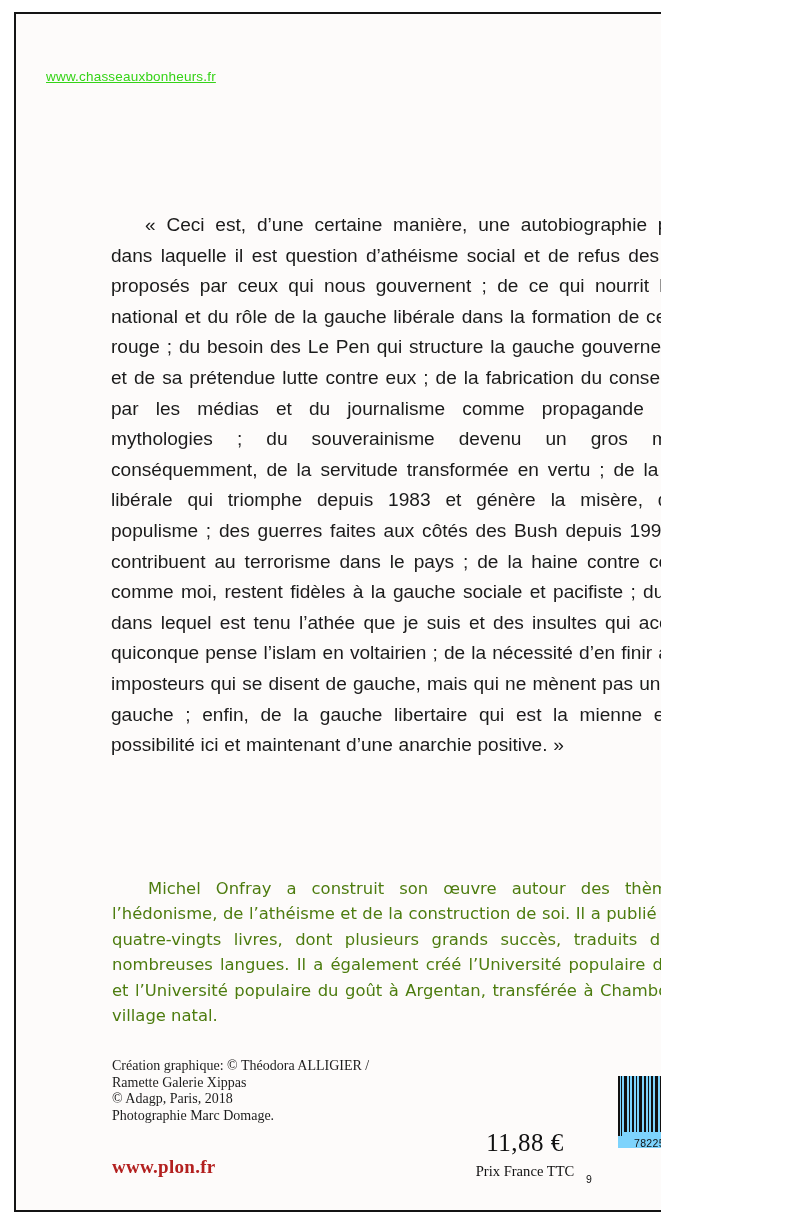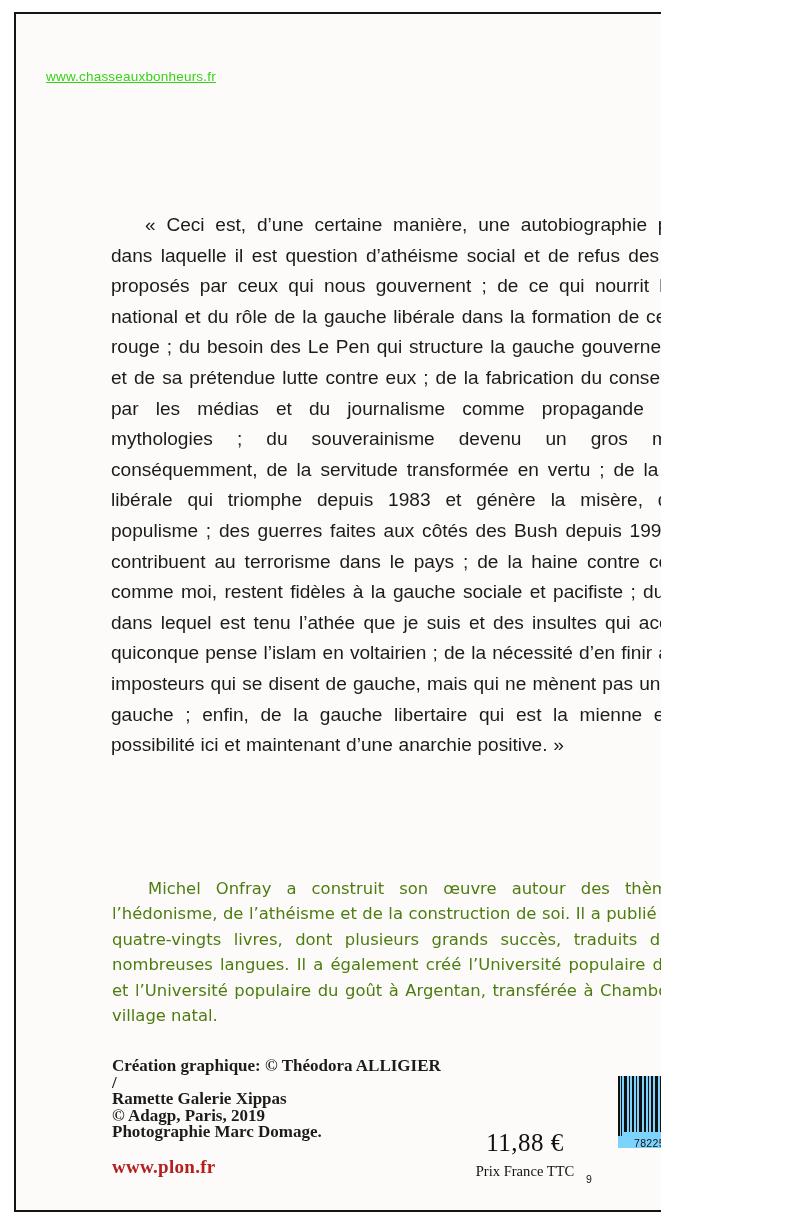--- a/index.html
+++ b/index.html
@@ -68,24 +68,23 @@
     color: #4d7c0f;
     text-align: justify;
     text-indent: 36px;
   }
   #credits {
     position: absolute;
     left: 96px;
     top: 1044px;
     width: 330px;
     font-family: "Liberation Serif", serif;
-    font-size: 17px;
+    font-size: 14px;
     line-height: 16.6px;
     color: #1c1c1c;
-    font-weight: bold;
   }
   #credits .it { font-style: italic; }
   #publisher {
     position: absolute;
     left: 96px;
     top: 1142px;
     font-family: "Liberation Serif", serif;
     font-size: 19px;
     font-weight: bold;
     color: #b3201f;
@@ -151,21 +150,21 @@
 
     <div id="watermark">www.chasseauxbonheurs.fr</div>
 
     <div id="quote">« Ceci est, d’une certaine manière, une autobiographie politique dans laquelle il est question d’athéisme social et de refus des mythes proposés par ceux qui nous gouvernent ; de ce qui nourrit le Front national et du rôle de la gauche libérale dans la formation de ce chiffon rouge ; du besoin des Le Pen qui structure la gauche gouvernementale et de sa prétendue lutte contre eux ; de la fabrication du consentement par les médias et du journalisme comme propagande de ces mythologies ; du souverainisme devenu un gros mot et, conséquemment, de la servitude transformée en vertu ; de la religion libérale qui triomphe depuis 1983 et génère la misère, donc le populisme ; des guerres faites aux côtés des Bush depuis 1991 et qui contribuent au terrorisme dans le pays ; de la haine contre ceux qui, comme moi, restent fidèles à la gauche sociale et pacifiste ; du mépris dans lequel est tenu l’athée que je suis et des insultes qui accueillent quiconque pense l’islam en voltairien ; de la nécessité d’en finir avec les imposteurs qui se disent de gauche, mais qui ne mènent pas une vie de gauche ; enfin, de la gauche libertaire qui est la mienne et de la possibilité ici et maintenant d’une anarchie positive. »</div>
 
     <div id="bio">Michel Onfray a construit son œuvre autour des thèmes de l’hédonisme, de l’athéisme et de la construction de soi. Il a publié plus de quatre-vingts livres, dont plusieurs grands succès, traduits dans de nombreuses langues. Il a également créé l’Université populaire de Caen et l’Université populaire du goût à Argentan, transférée à Chambois, son village natal.</div>
 
     <div id="credits">
       <div>Création graphique: © Théodora ALLIGIER /</div>
       <div>Ramette Galerie Xippas</div>
-      <div>© Adagp, Paris, 2019</div>
+      <div>© Adagp, Paris, 2018</div>
       <div>Photographie Marc Domage.</div>
     </div>
 
     <div id="publisher">www.plon.fr</div>
 
     <div id="price-block">
       <div id="price">11,88 €</div>
       <div id="price-label">Prix France TTC</div>
     </div>
 

